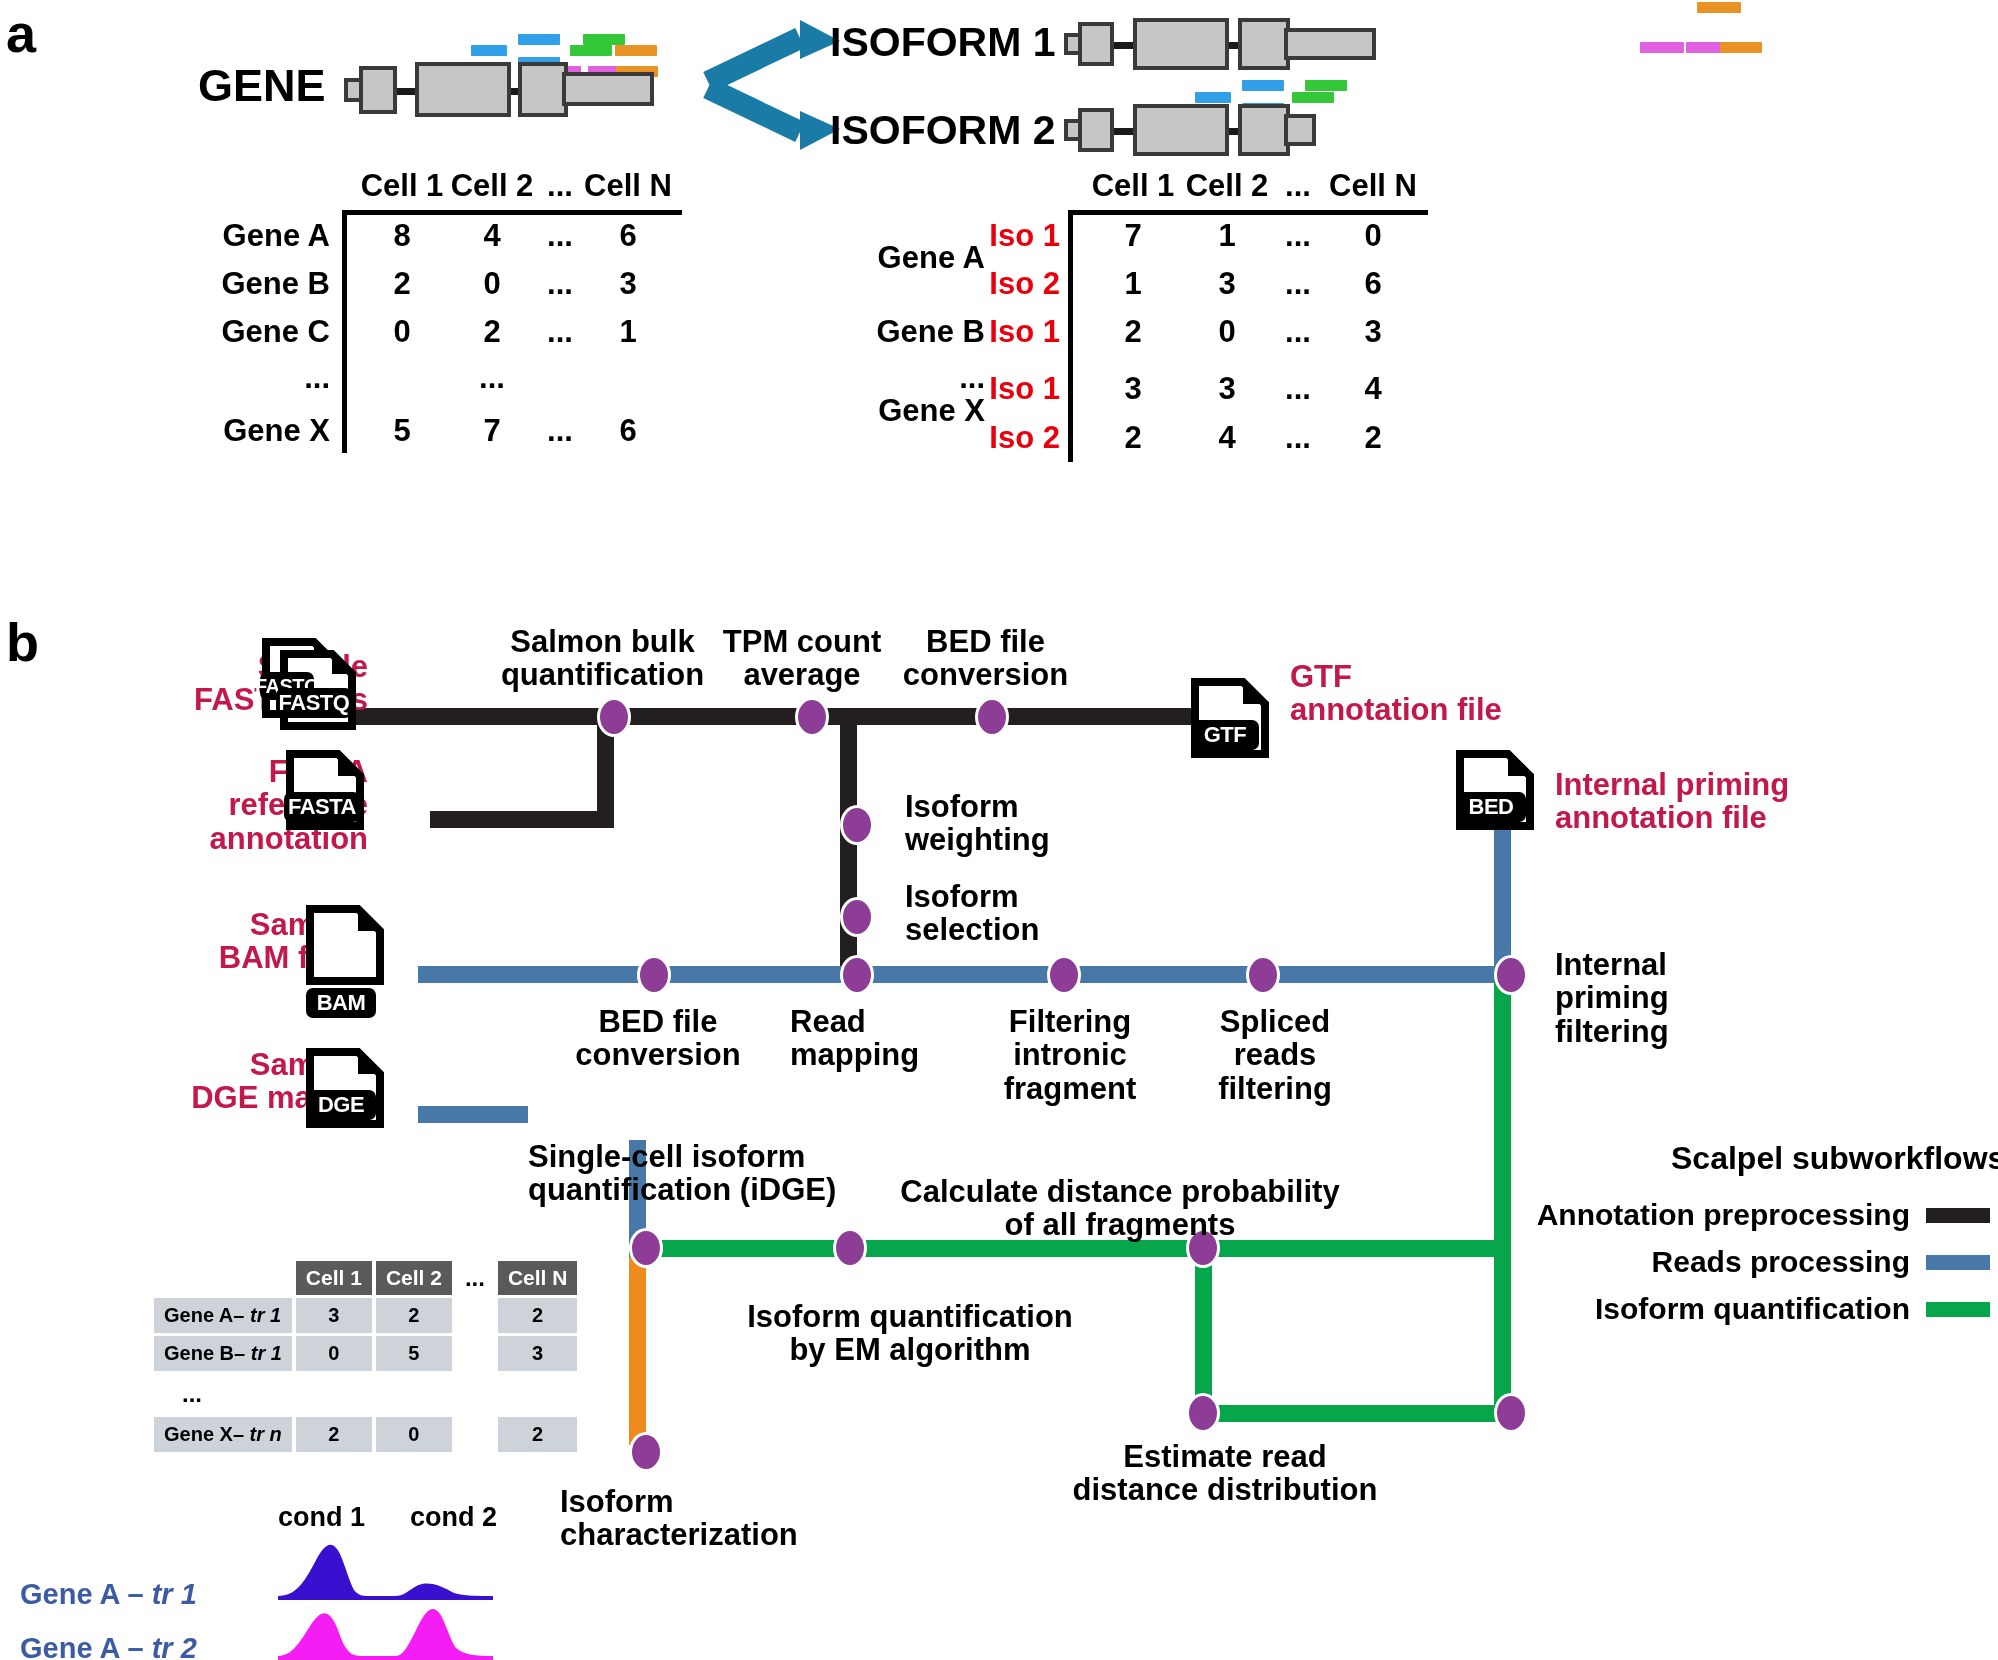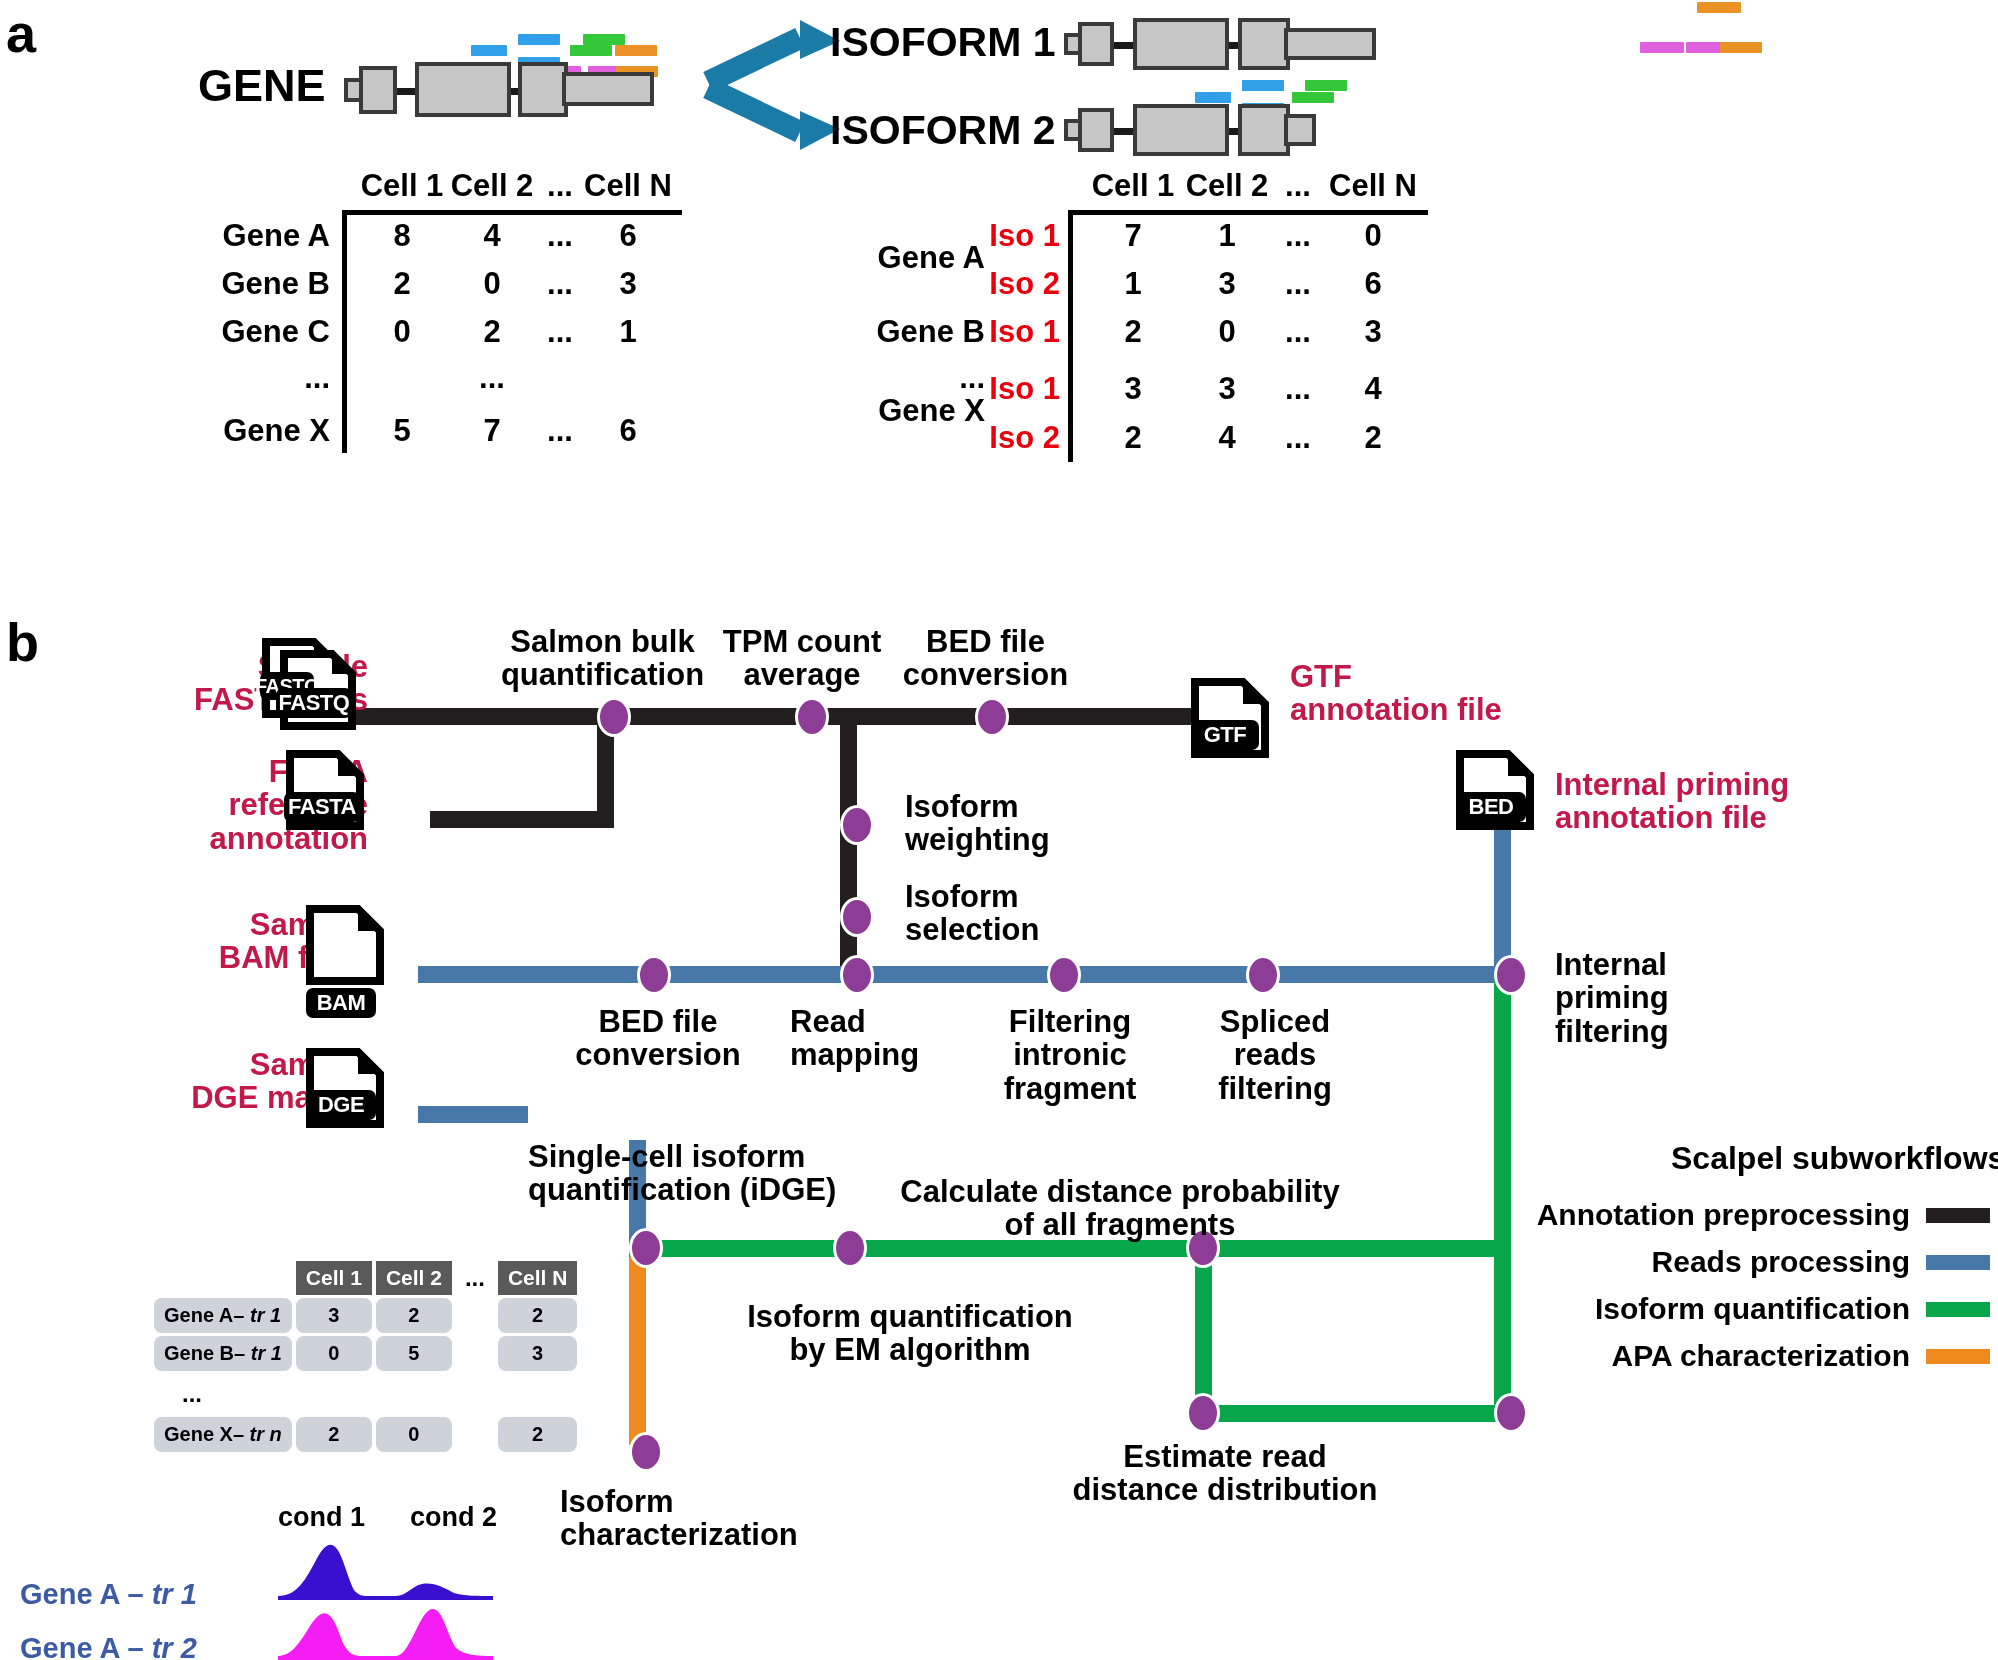--- a/index.html
+++ b/index.html
@@ -124,21 +124,21 @@
   .dge th{
     background:#5a5a5a;color:#fff;font-weight:bold;
     padding:5px 10px;font-size:21px;white-space:nowrap;
   }
   .dge th.blank{background:transparent;}
   .dge th.dots{background:transparent;color:#000;font-size:24px;padding:0 2px;}
   .dge td{
     padding:6px 10px;text-align:center;white-space:nowrap;
   }
   .dge td.rowlab{text-align:left;}
-  .dge tr.odd td{background:#ced3da;border-radius:8px;}
+  .dge tr.odd td{background:#ced3da;}
   .dge tr.even td{background:#e6e9ec;}
   .dge td.gap{background:transparent !important;}
   .dge .it{font-style:italic;}
   .dots-row td{background:transparent !important;font-size:24px;text-align:left;padding-left:28px;}
 
   .cond-lab{
     position:absolute;font-weight:bold;font-size:27px;color:#000;
   }
   .trk-lab{
     position:absolute;font-weight:bold;font-size:29px;white-space:nowrap;
@@ -435,24 +435,20 @@
     <span class="lg-txt">Annotation preprocessing</span>
     <span class="lg-swatch" style="background:#231f20;"></span>
   </div>
   <div class="legend-row" style="left:1560px;top:1245px;">
     <span class="lg-txt">Reads processing</span>
     <span class="lg-swatch" style="background:#4878a8;"></span>
   </div>
   <div class="legend-row" style="left:1560px;top:1292px;">
     <span class="lg-txt">Isoform quantification</span>
     <span class="lg-swatch" style="background:#07a64a;"></span>
-  </div>
-  <div class="legend-row" style="left:1560px;top:1339px;">
-    <span class="lg-txt">APA characterization</span>
-    <span class="lg-swatch" style="background:#ef8b1e;"></span>
   </div>
 
   <table class="dge" style="left:150px;top:1258px;">
     <tbody>
         <tr>
       <th class="blank"></th>
       <th>Cell 1</th>
       <th>Cell 2</th>
       <th class="dots">...</th>
       <th>Cell N</th>

